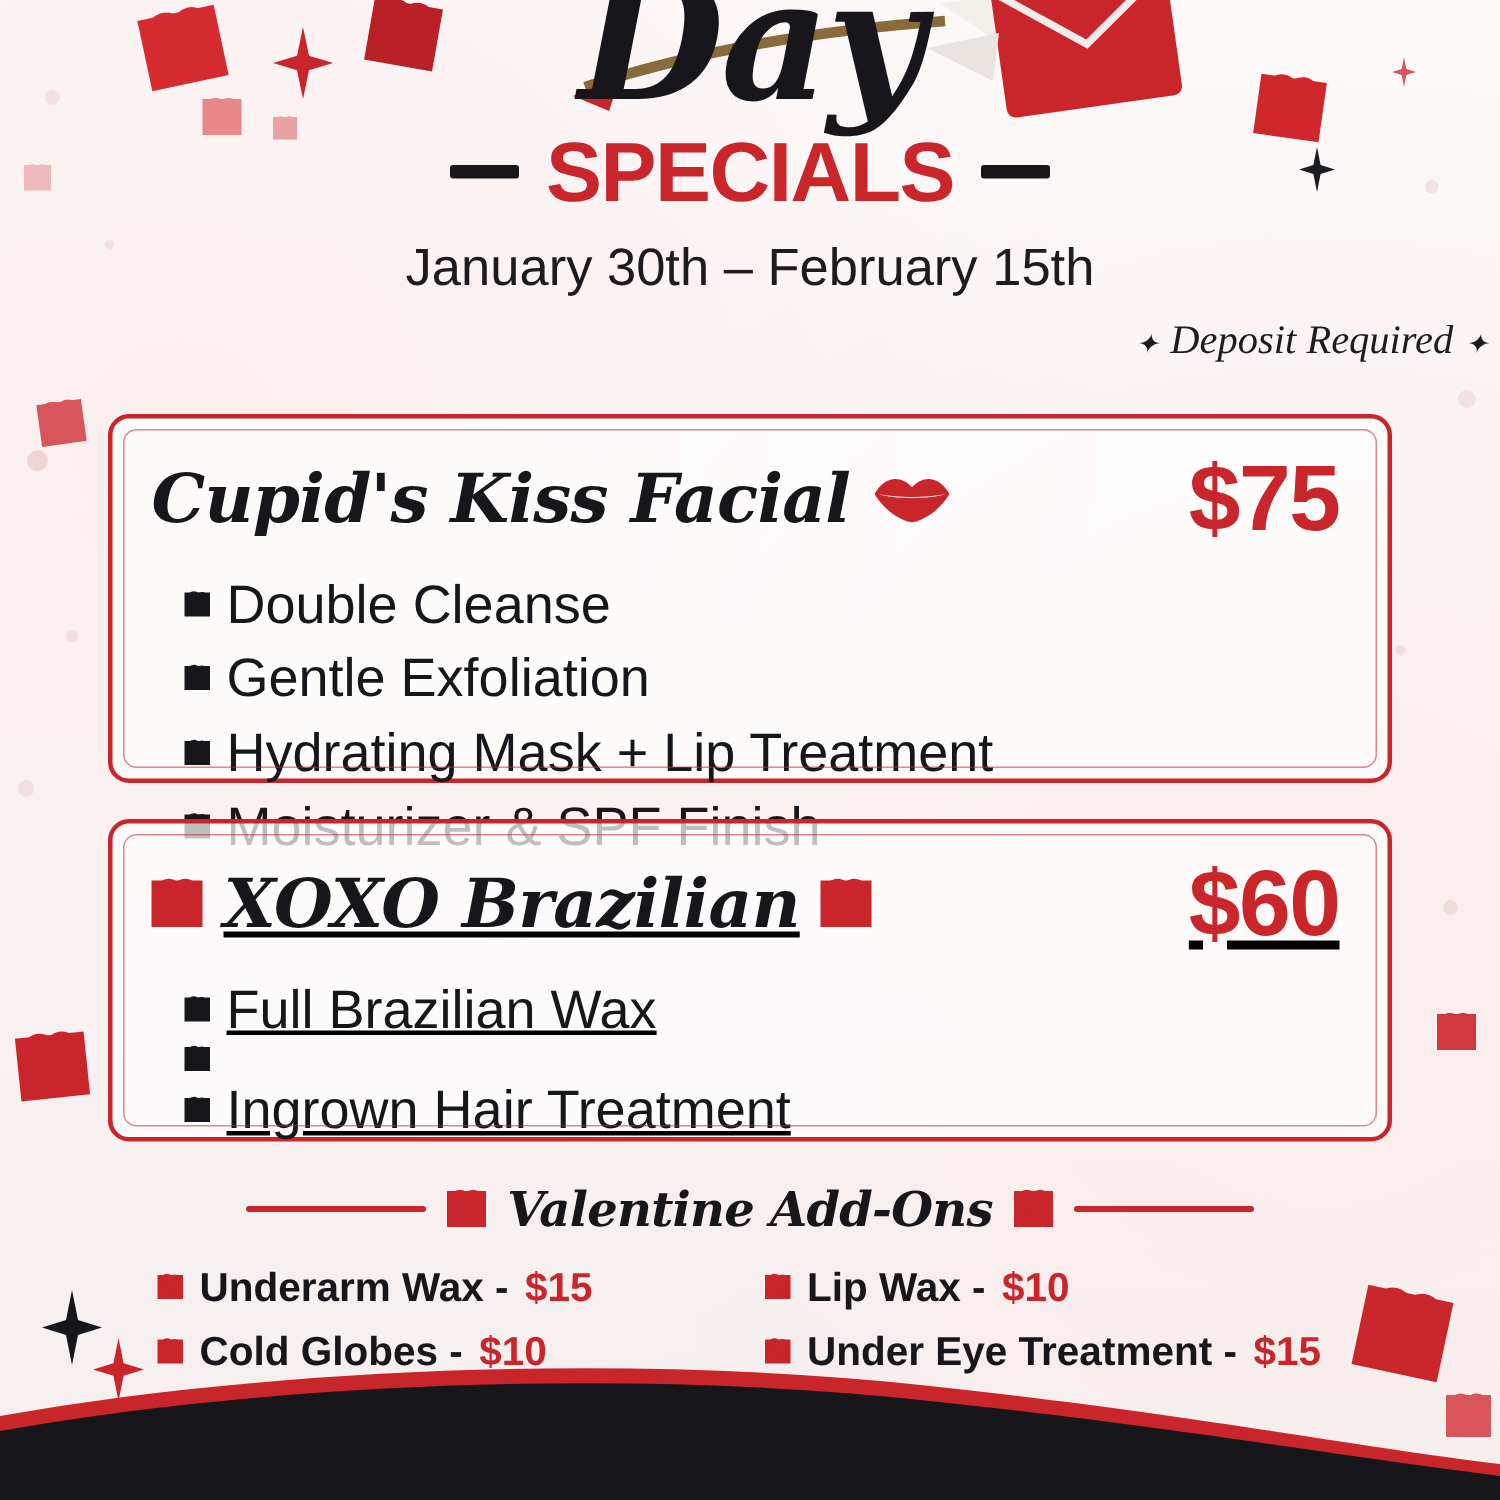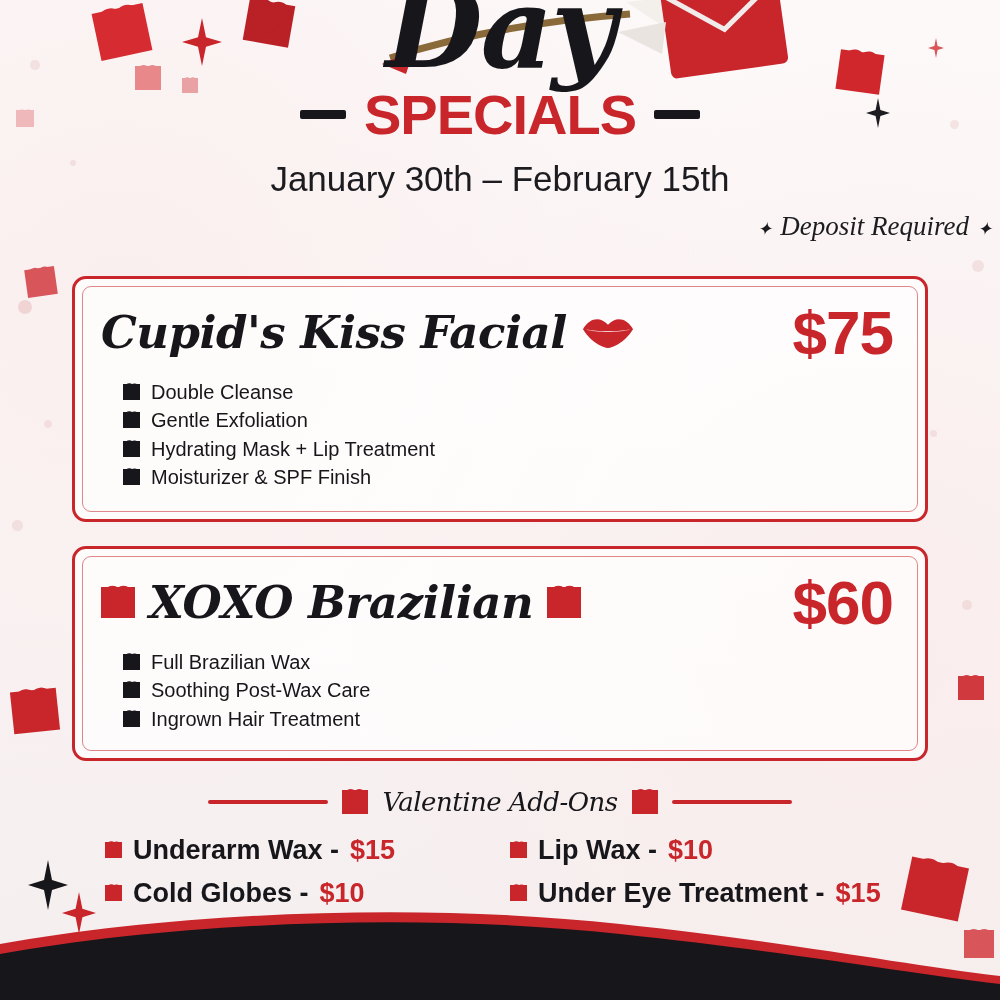--- a/index.html
+++ b/index.html
@@ -136,21 +136,21 @@
     padding: 18px 26px 22px 26px;
   }
   .card-inner-line {
     position: absolute;
     left: 7px; right: 7px; top: 7px; bottom: 7px;
     border: 1px solid rgba(201,38,44,0.55);
     border-radius: 9px;
     pointer-events: none;
   }
   #card-facial { margin-top: 34px; height: 246px; }
-  #card-brazilian { margin-top: 24px; height: 215px; }
+  #card-brazilian { margin-top: 24px; height: 215px; text-decoration: underline; }
 
   .card-head {
     display: flex;
     align-items: center;
     justify-content: space-between;
   }
   .card-title {
     display: flex;
     align-items: center;
     gap: 14px;
@@ -171,21 +171,21 @@
   }
   .bullets {
     margin: 10px 0 0 22px;
     padding: 0;
     list-style: none;
   }
   .bullets li {
     display: flex;
     align-items: center;
     gap: 11px;
-    font-size: 20px;
+    font-size: 36px;
     color: #17161a;
     line-height: 1.32;
     padding: 1px 0;
   }
   .bullet-heart {
     position: relative;
     display: inline-block;
     width: 17px;
     height: 16px;
     background: #17161a;
@@ -256,22 +256,22 @@
   }
   .addons-rule {
     width: 120px;
     height: 4px;
     background: #c9262c;
     border-radius: 2px;
   }
   .addons-title {
     font-family: "DejaVu Serif", serif;
     font-style: italic;
-    font-weight: normal;
-    font-size: 26px;
+    font-weight: bold;
+    font-size: 32px;
     color: #17161a;
     letter-spacing: -0.5px;
   }
   .addon-heart {
     position: relative;
     display: inline-block;
     width: 26px;
     height: 24px;
     background: #c9262c;
     flex: 0 0 auto;
@@ -461,21 +461,20 @@
       </div>
       <div class="card-price">$60</div>
     </div>
     <ul class="bullets">
       <li>
           <span class="bullet-heart"></span>
           <span>Full Brazilian Wax</span>
         </li>
       <li>
           <span class="bullet-heart"></span>
-          <span>Soothing Post-Wax Care</span>
         </li>
       <li>
           <span class="bullet-heart"></span>
           <span>Ingrown Hair Treatment</span>
         </li>
     </ul>
   </div>
 
   <div class="addons">
     <div class="addons-head">

